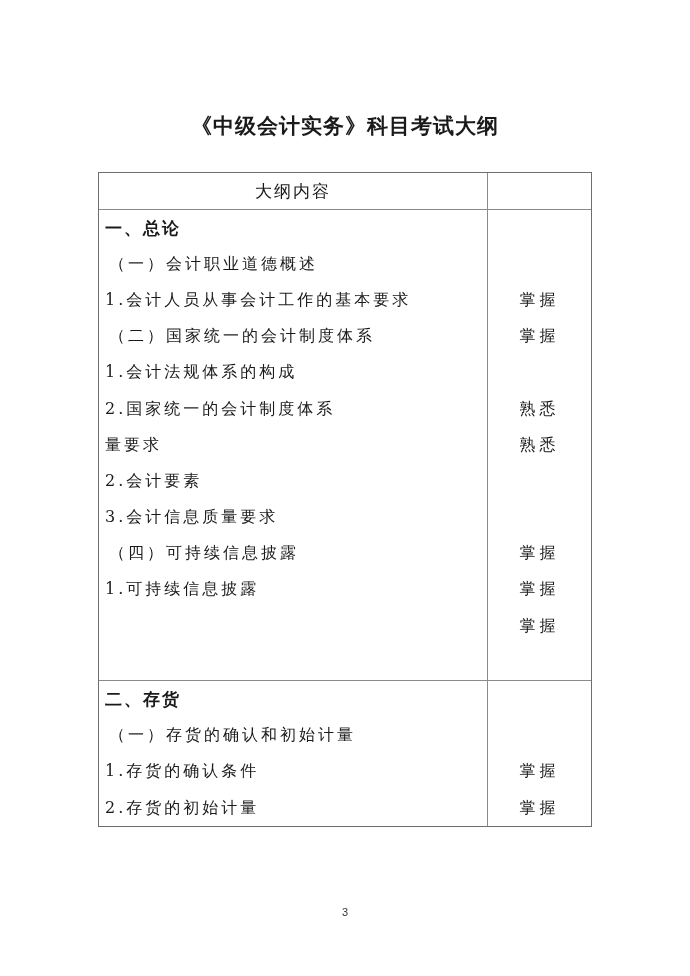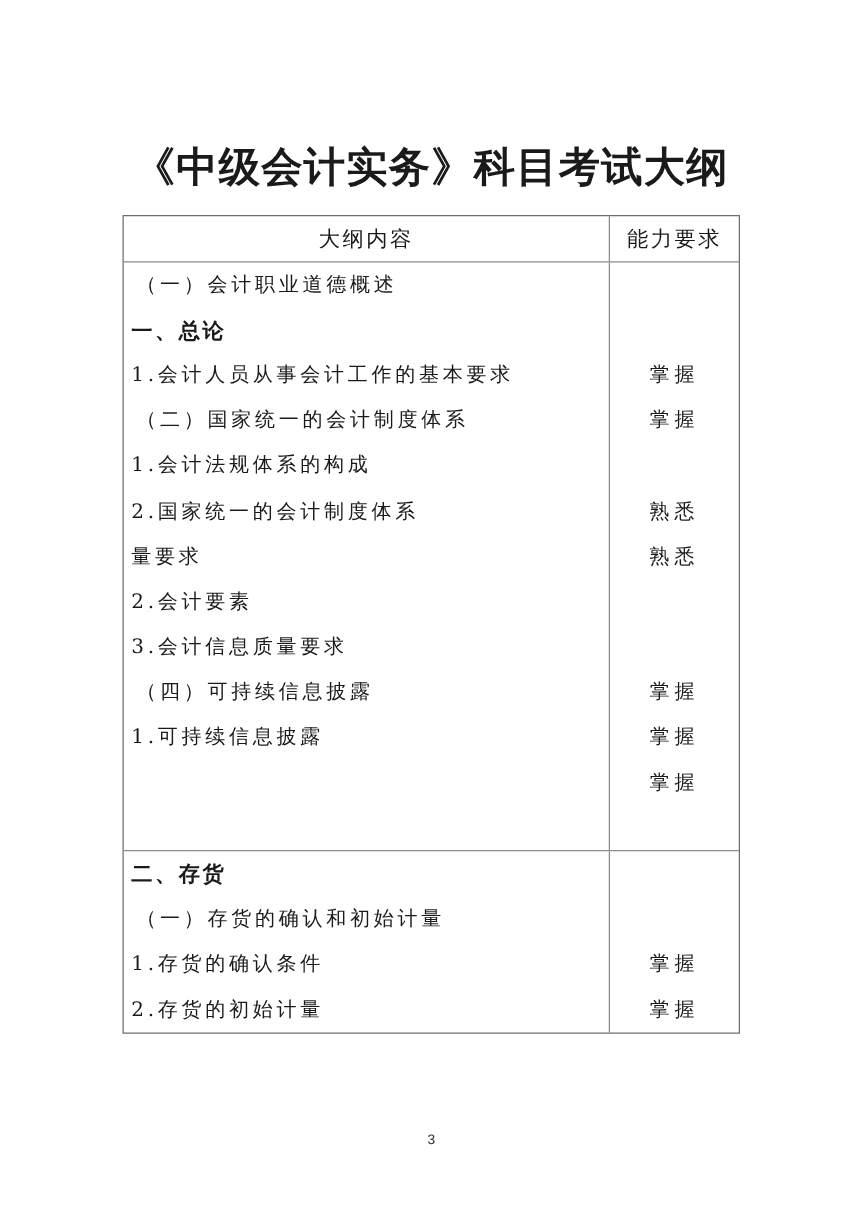--- a/index.html
+++ b/index.html
@@ -1,19 +1,19 @@
 <!DOCTYPE html>
 <html><head>
   <meta charset="utf-8">
   <style>
     html, body { margin: 0; padding: 0; background: #ffffff; }
     body { width: 690px; height: 976px; position: relative; overflow: hidden;
            font-family: "DejaVu Serif", "Liberation Serif", serif; color: #1a1a1a; }
     .title { position: absolute; top: 112px; left: 0; width: 690px; text-align: center;
-             font-size: 33px; font-weight: bold; letter-spacing: 1px;
+             font-size: 21px; font-weight: bold; letter-spacing: 1px;
              font-family: "DejaVu Serif", "Liberation Serif", serif; }
     .table { position: absolute; left: 98px; top: 172px; width: 494px;
              border: 1.5px solid #6e6e6e; box-sizing: border-box; }
     .hdr { display: flex; height: 37px; border-bottom: 1.5px solid #8a8a8a; box-sizing: border-box; }
     .hdr .c1 { width: 389px; border-right: 1.5px solid #8a8a8a; display: flex; align-items: center;
                justify-content: center; font-size: 17px; letter-spacing: 2px; box-sizing: border-box; }
     .hdr .c2 { flex: 1; display: flex; align-items: center; justify-content: center;
                font-size: 17px; letter-spacing: 2px; }
     .section { display: flex; border-bottom: 1.5px solid #8a8a8a; box-sizing: border-box; }
     .section:last-child { border-bottom: none; }
@@ -29,27 +29,26 @@
                font-size: 11px; font-family: "Liberation Sans", sans-serif; color: #333; }
   </style>
 </head>
 <body>
 
 <div class="title">《中级会计实务》科目考试大纲</div>
 
 <div class="table">
   <div class="hdr">
     <div class="c1">大纲内容</div>
-    <div class="c2">能力要求</div>
   </div>
 
   <div class="section">
     <div class="col1">
+      <div class="row heading">一、总论</div>
       <div class="row sub">（一）会计职业道德概述</div>
-      <div class="row heading">一、总论</div>
       <div class="row">1.会计人员从事会计工作的基本要求</div>
       <div class="row sub">（二）国家统一的会计制度体系</div>
       <div class="row">1.会计法规体系的构成</div>
       <div class="row">2.国家统一的会计制度体系</div>
       <div class="row">量要求</div>
       <div class="row">2.会计要素</div>
       <div class="row">3.会计信息质量要求</div>
       <div class="row sub">（四）可持续信息披露</div>
       <div class="row">1.可持续信息披露</div>
     </div>

